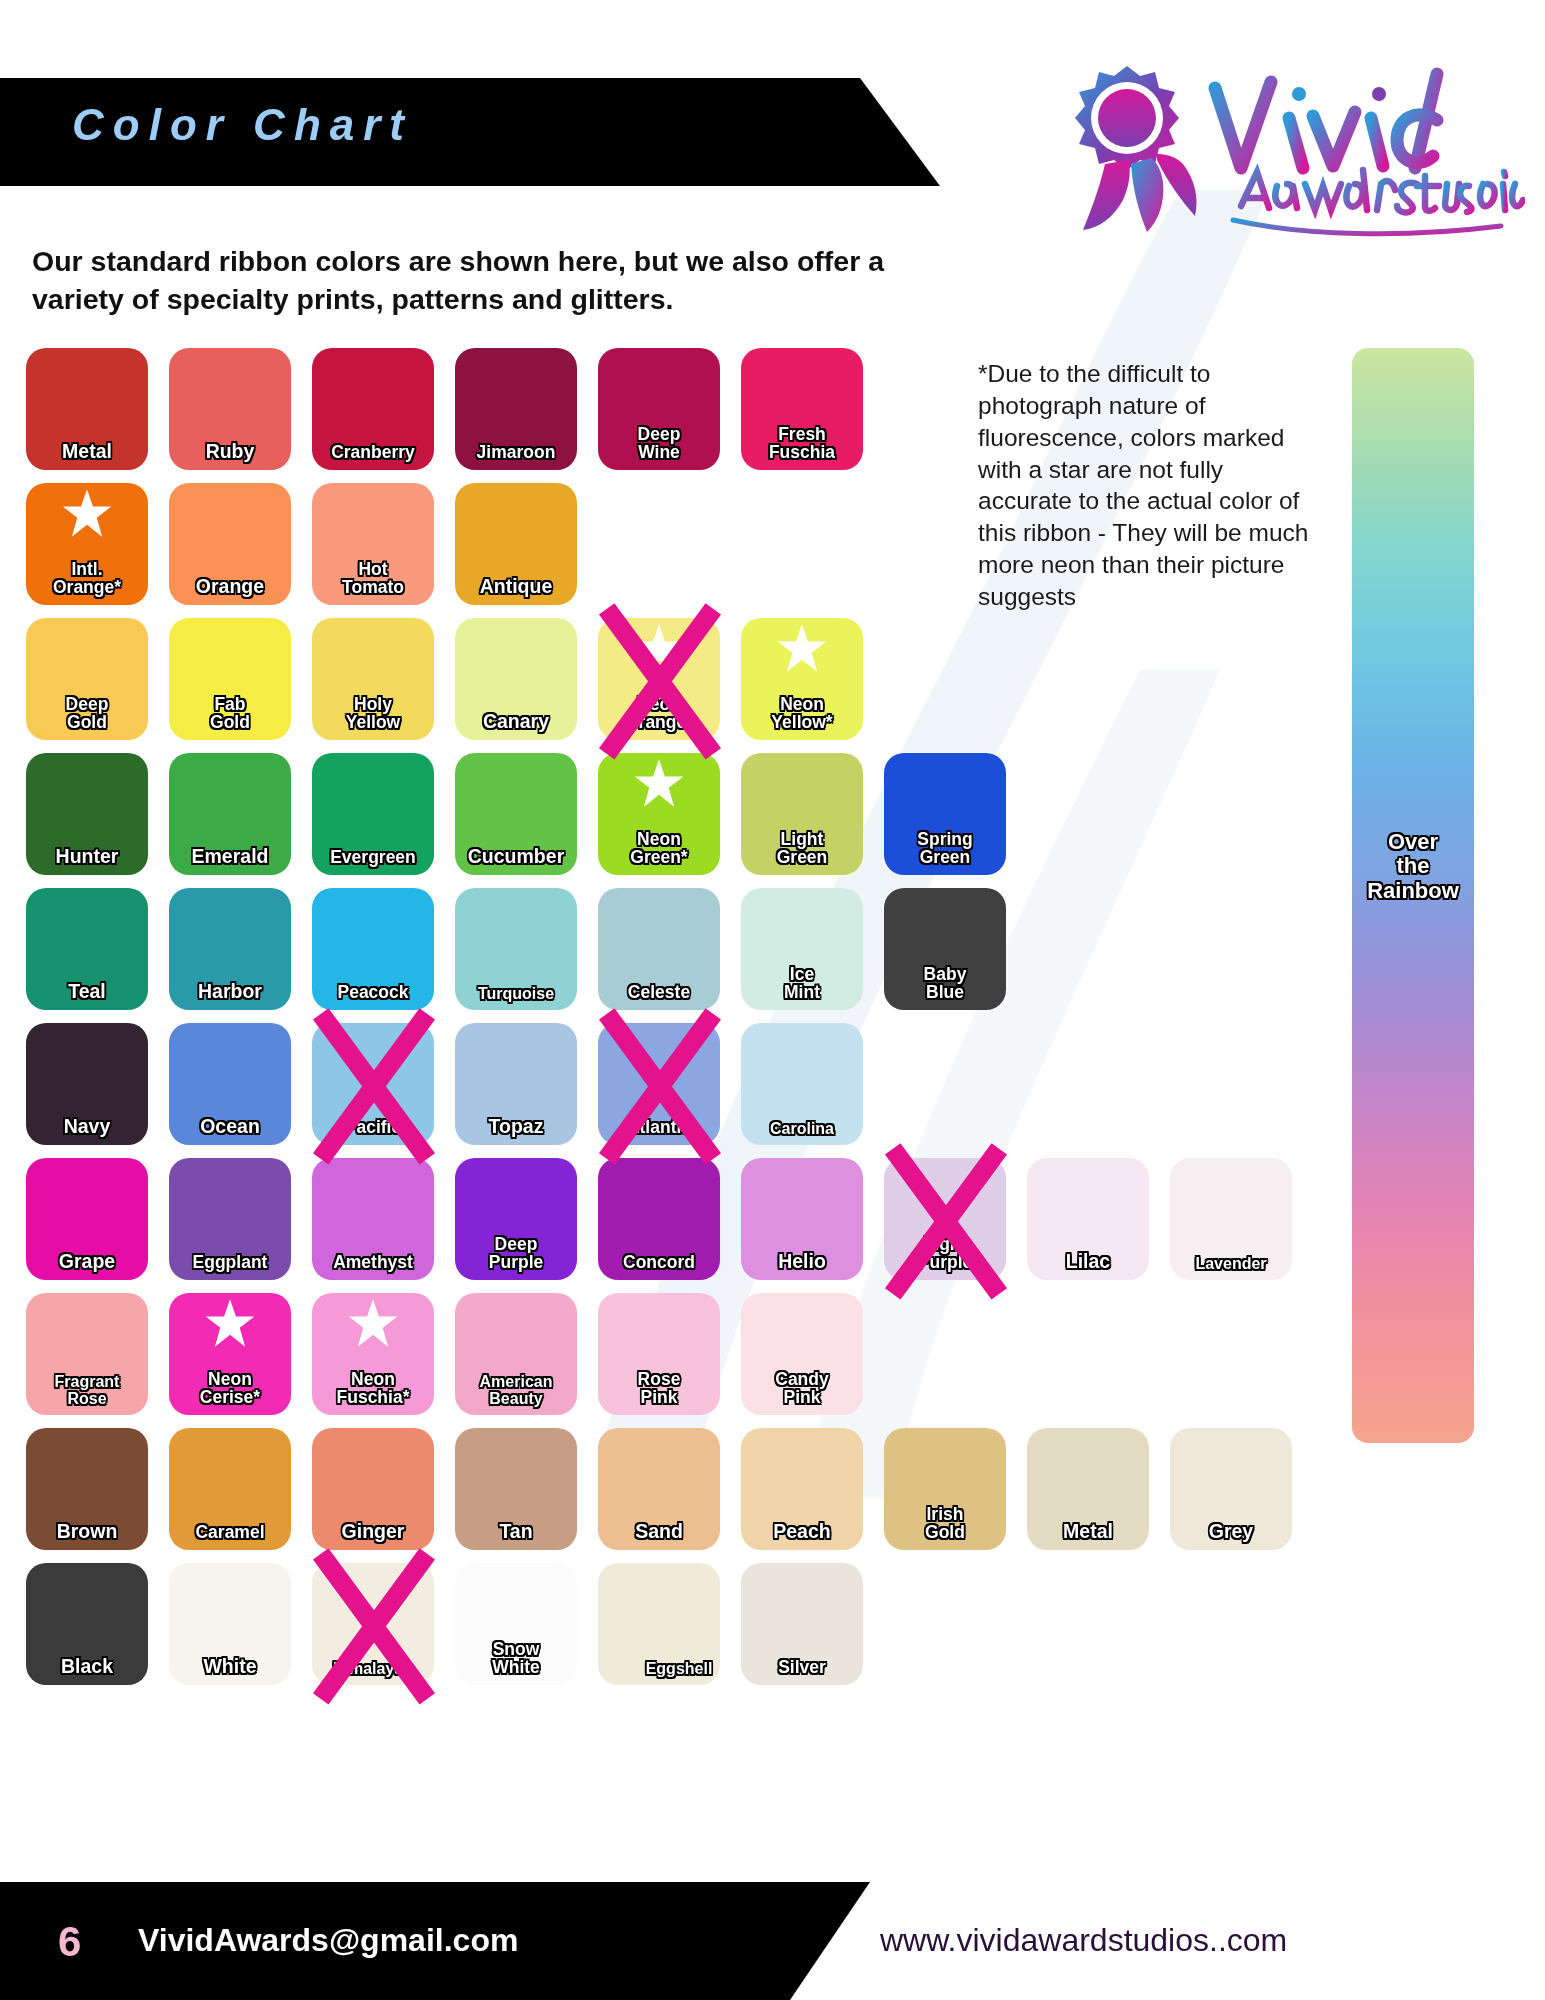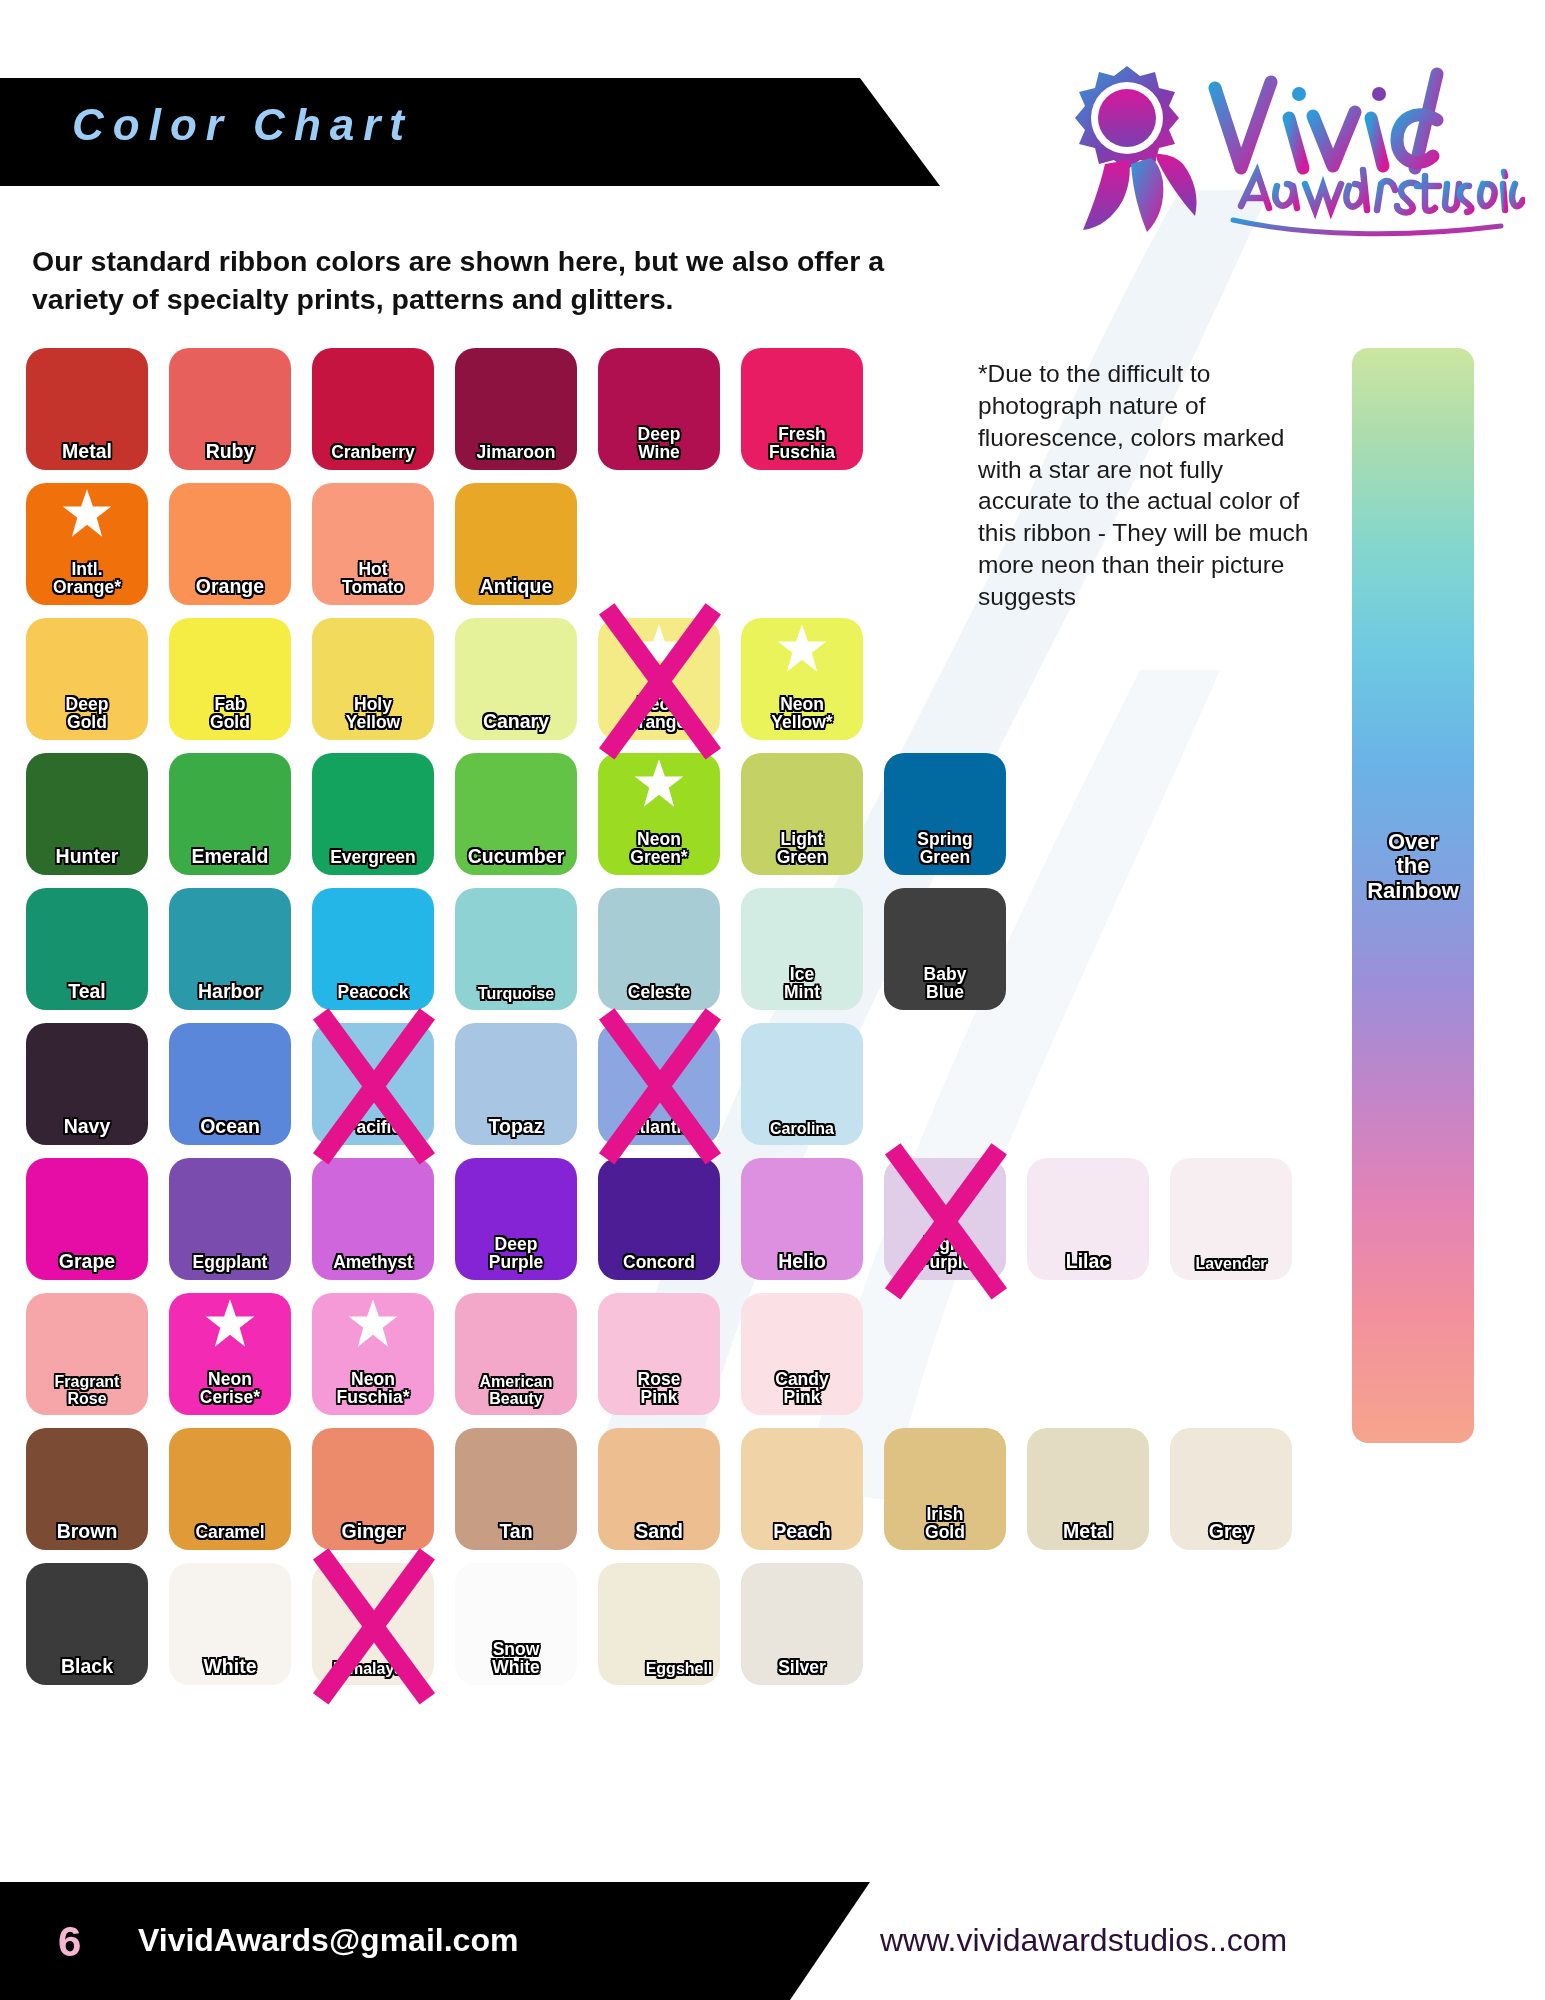--- a/index.html
+++ b/index.html
@@ -367,21 +367,21 @@
         <div class="star"><svg viewBox="0 0 100 100">
             <polygon points="50,4 61,36 95,36 68,57 78,92 50,70 22,92 32,57 5,36 39,36" fill="#ffffff"></polygon>
           </svg></div>
         <div class="label">Neon
 Green*</div>
       </div>
       <div class="swatch sm" style="background: rgb(196, 210, 101);">
         <div class="label">Light
 Green</div>
       </div>
-      <div class="swatch sm" style="background: #0369a1;">
+      <div class="swatch sm" style="background: #1d4ed8;">
         <div class="label">Spring
 Green</div>
       </div>
     </div>
     <div class="row">
       <div class="swatch md" style="background: rgb(22, 147, 110);">
         <div class="label">Teal</div>
       </div>
       <div class="swatch md" style="background: rgb(42, 154, 170);">
         <div class="label">Harbor</div>
@@ -443,21 +443,21 @@
       <div class="swatch sm" style="background: rgb(122, 76, 174);">
         <div class="label">Eggplant</div>
       </div>
       <div class="swatch sm" style="background: rgb(207, 102, 219);">
         <div class="label">Amethyst</div>
       </div>
       <div class="swatch sm" style="background: rgb(132, 36, 212);">
         <div class="label">Deep
 Purple</div>
       </div>
-      <div class="swatch sm" style="background: #4c1d95;">
+      <div class="swatch sm" style="background: #a21caf;">
         <div class="label">Concord</div>
       </div>
       <div class="swatch md" style="background: rgb(221, 143, 224);">
         <div class="label">Helio</div>
       </div>
       <div class="swatch sm" style="background: rgb(224, 205, 232);">
         <div class="label">Light
 Purple</div>
         <div class="xmark"><svg viewBox="0 0 100 110">
             <g stroke="#e5128d" stroke-width="13" stroke-linecap="butt">

